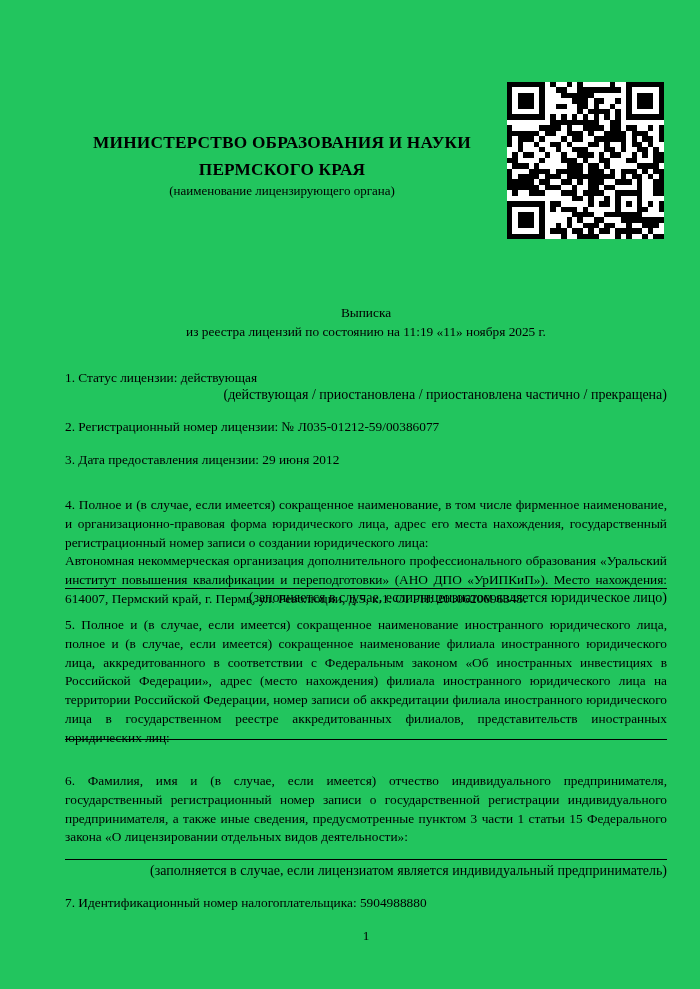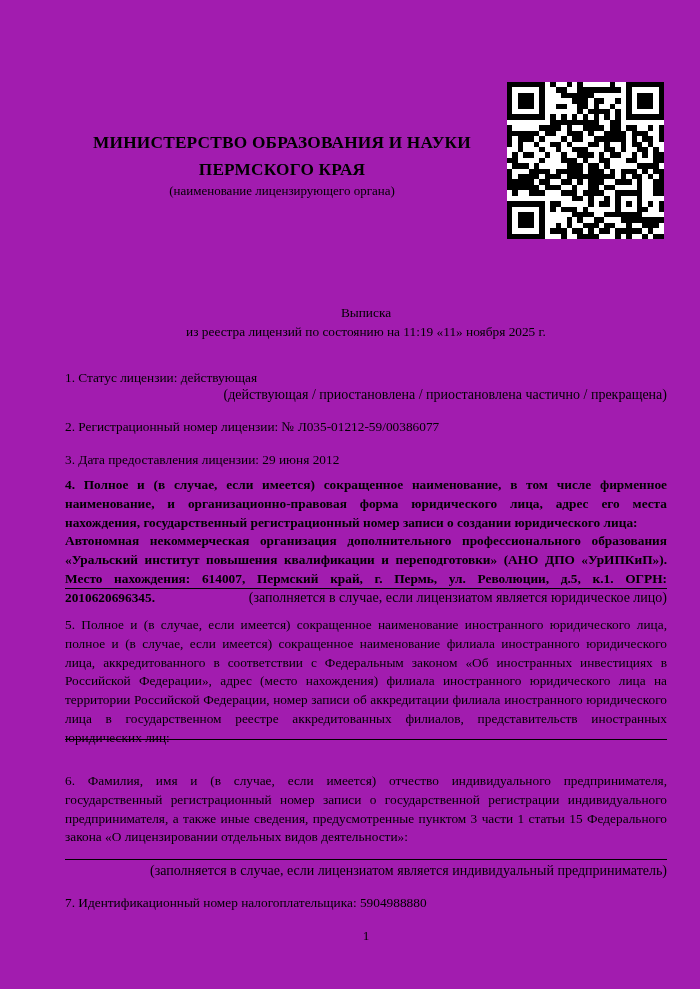--- a/index.html
+++ b/index.html
@@ -4,21 +4,21 @@
 <style>
   html, body {
     margin: 0;
     padding: 0;
     background: #ffffff;
   }
   .page {
     position: relative;
     width: 700px;
     height: 989px;
-    background: #a21caf;
+    background: #22c55e;
     font-family: "Liberation Serif", "DejaVu Serif", serif;
     color: #000000;
     overflow: hidden;
   }
   
   .header {
     position: absolute;
     top: 129px;
     left: 65px;
     width: 434px;
@@ -53,21 +53,21 @@
     height: 805px;
     font-size: 13.33px;
     line-height: 18.8px;
   }
   .content > div { position: absolute; left: 0; width: 602px; }
   .doc-title { top: 303px; text-align: center; line-height: 19px; }
   .item-1 { top: 369px; }
   .cap-1  { top: 388px; }
   .item-2 { top: 418px; }
   .item-3 { top: 451px; }
-  .item-4 { top: 476px; font-weight: bold; }
+  .item-4 { top: 496px; }
   .rule-4 { top: 588px; }
   .cap-4  { top: 591px; }
   .item-5 { top: 616px; }
   .rule-5 { top: 739px; }
   .cap-5  { top: 744px; }
   .item-6 { top: 772px; }
   .rule-6 { top: 859px; }
   .cap-6  { top: 864px; }
   .item-7 { top: 894px; }
   .pagenum { top: 926px; text-align: center; line-height: 19px; }

